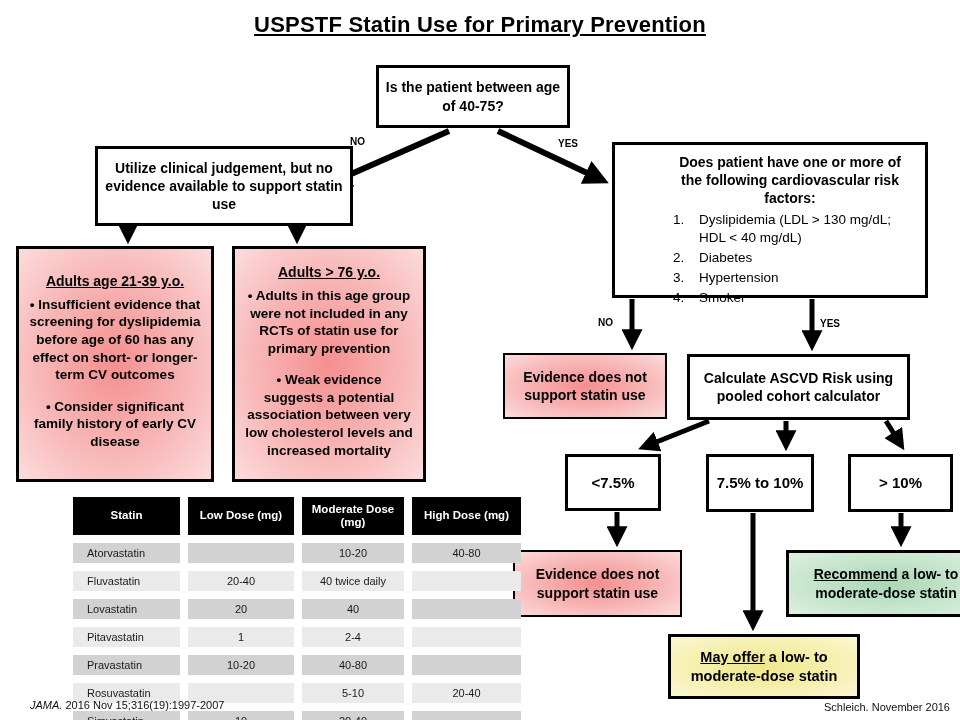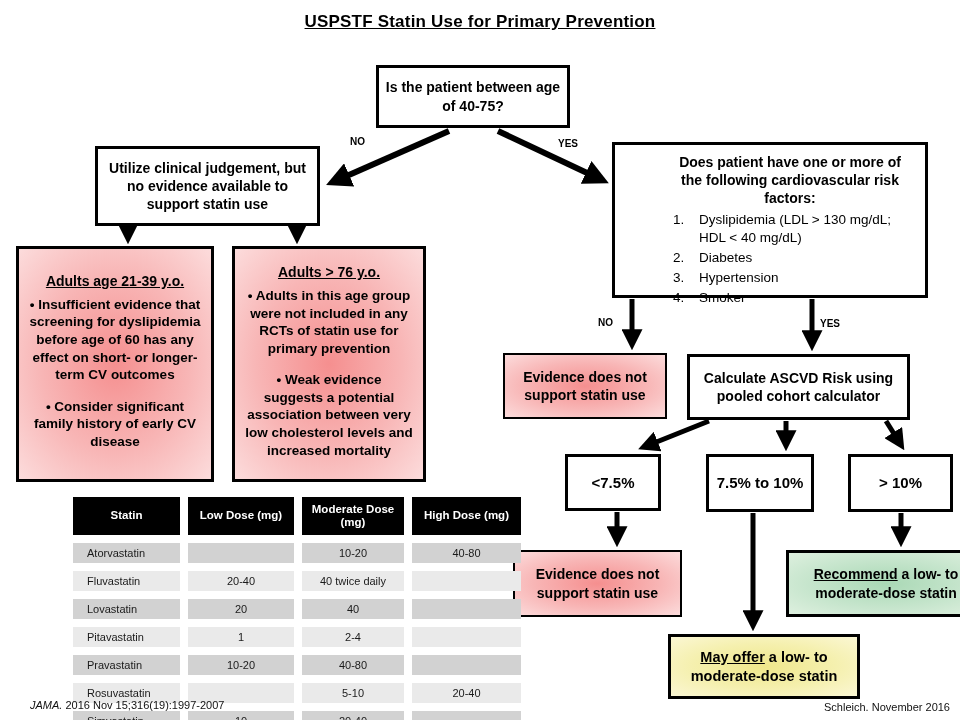--- a/index.html
+++ b/index.html
@@ -2,21 +2,21 @@
 <html><head>
 <meta charset="utf-8">
 <style>
   html,body { margin:0; padding:0; background:#fff; }
   #canvas {
     position:relative; width:960px; height:720px; background:#ffffff;
     font-family:"Liberation Sans", sans-serif; color:#000; overflow:hidden;
   }
   .title {
     position:absolute; top:12px; left:0; width:100%; text-align:center;
-    font-size:17px; font-weight:bold; text-decoration:underline; letter-spacing:.2px;
+    font-size:22px; font-weight:bold; text-decoration:underline; letter-spacing:.2px;
   }
   .box {
     position:absolute; border:3px solid #000; background:#fff;
     display:flex; flex-direction:column; align-items:center; justify-content:center;
     text-align:center; font-weight:bold; font-size:14px; line-height:1.3; box-sizing:border-box;
     padding:4px;
   }
   .pink   { background: radial-gradient(ellipse at 50% 50%, #f58f8f 0%, #f8b6b6 55%, #fcdcdc 100%); }
   .green  { background: radial-gradient(ellipse at 50% 50%, #a9d8b5 0%, #c8e6ce 60%, #def0df 100%); }
   .yellow { background: radial-gradient(ellipse at 50% 50%, #efe78b 0%, #f5f0af 55%, #fbf7d4 100%); }
@@ -76,21 +76,21 @@
     <line x1="901" y1="513" x2="901" y2="541" stroke="#000" stroke-width="5" marker-end="url(#ah)"></line>
   </svg>
 
   <div class="box" style="left:376px; top:65px; width:194px; height:63px;">
     <span>Is the patient between age of 40-75?</span>
   </div>
 
   <span class="lbl" style="left:350px; top:136px;">NO</span>
   <span class="lbl" style="left:558px; top:138px;">YES</span>
 
-  <div class="box" style="left:95px; top:146px; width:225px; height:80px;">
+  <div class="box" style="left:95px; top:146px; width:258px; height:80px;">
     <span>Utilize clinical judgement, but no evidence available to support statin use</span>
   </div>
 
   <div class="box pink" style="left:16px; top:246px; width:198px; height:236px;">
     <div class="boxheading">Adults age 21-39 y.o.</div>
     <div class="bullets">
       <div class="bullet">• Insufficient evidence that screening for dyslipidemia before age of 60 has any effect on short- or longer-term CV outcomes</div>
       <div class="bullet">• Consider significant family history of early CV disease</div>
     </div>
   </div>

